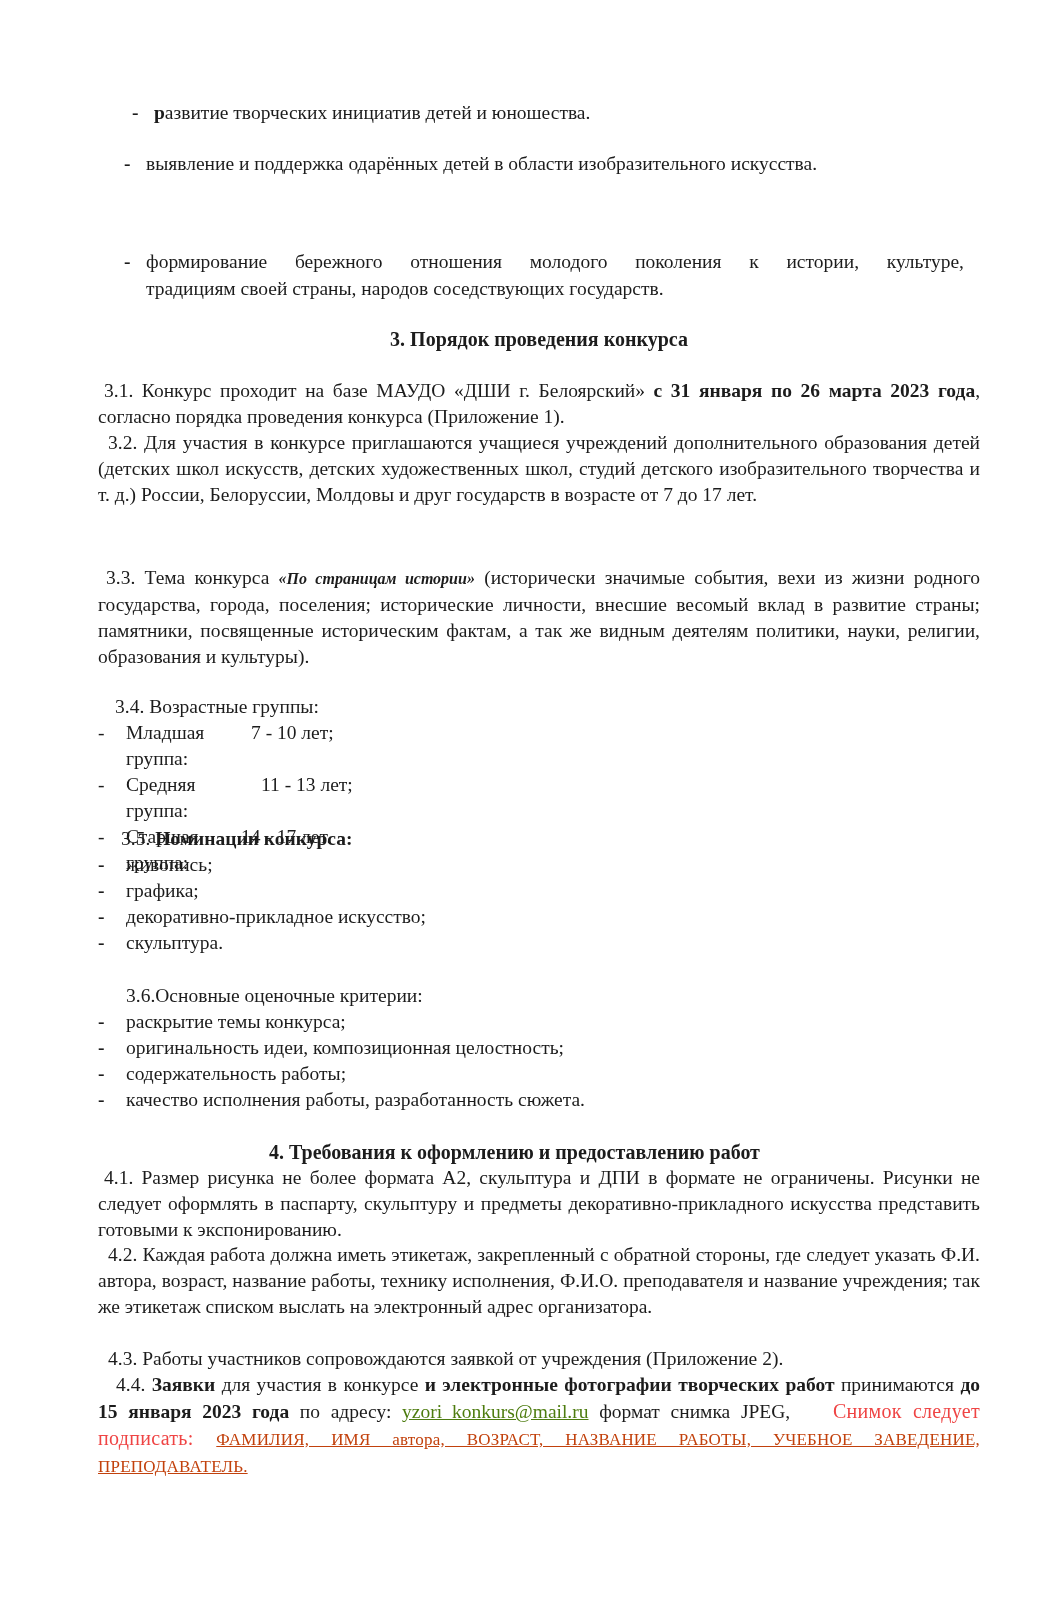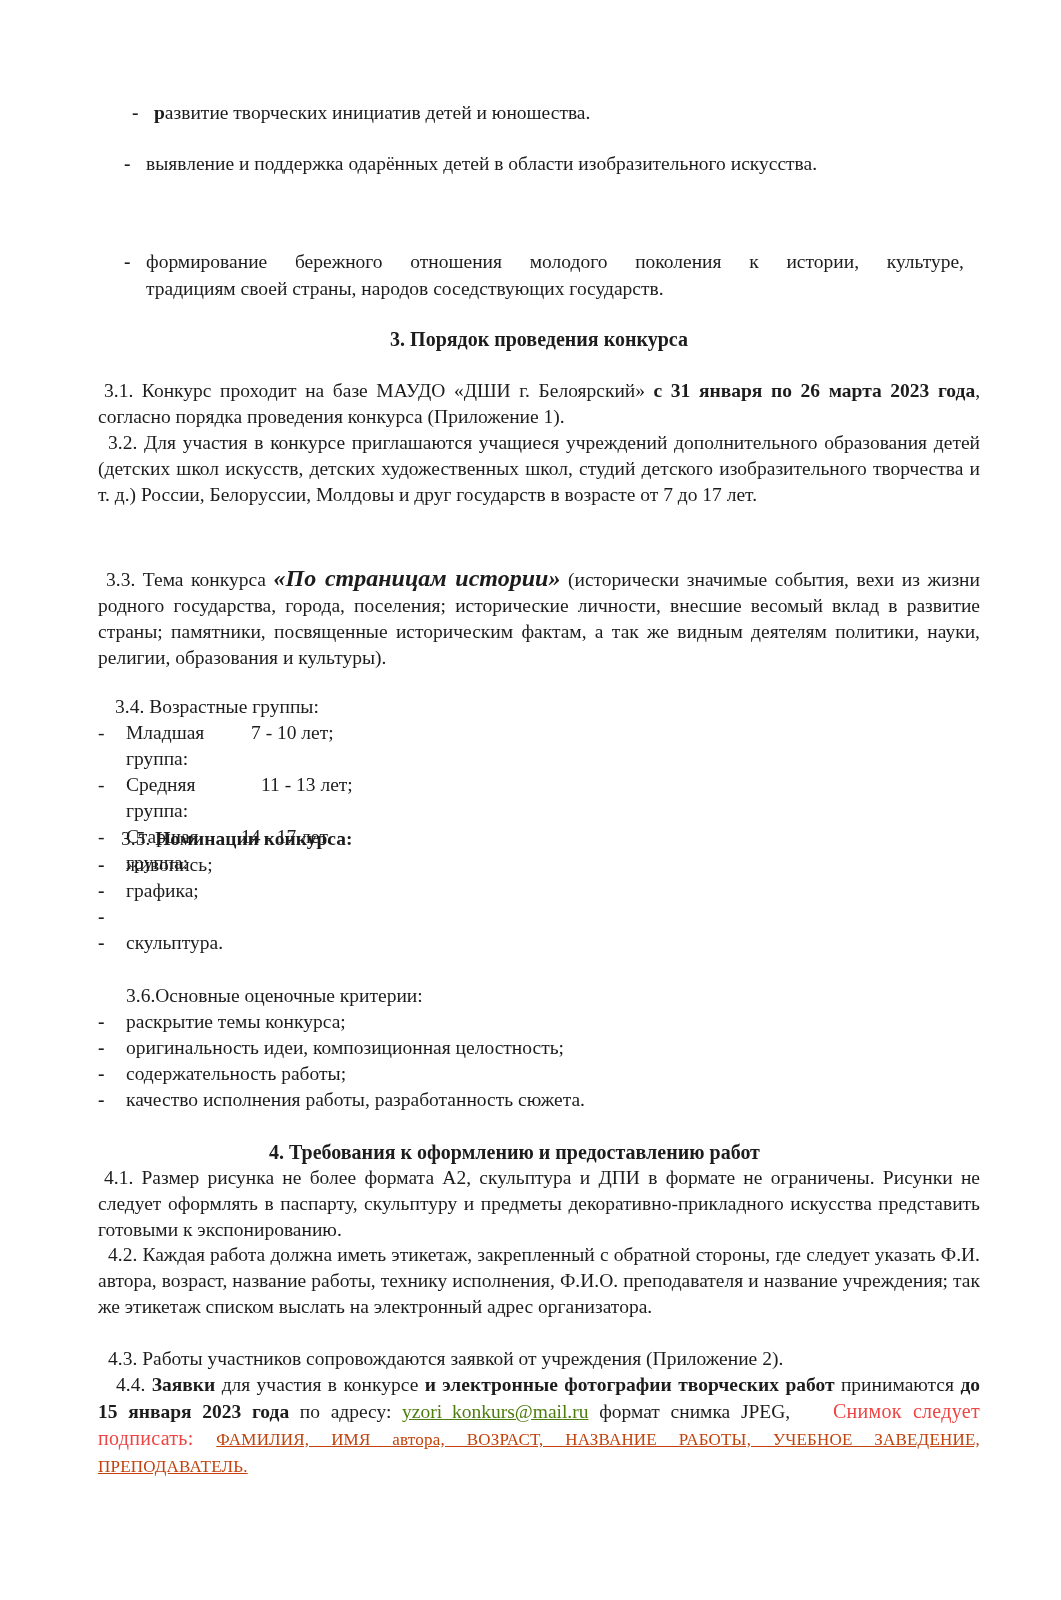--- a/index.html
+++ b/index.html
@@ -14,21 +14,21 @@
     .blk { position: absolute; left: 77px; width: 882px; margin-left: 17px; }
     .just { text-align: justify; text-align-last: left; }
     .center { text-align: center; }
     b, .b { font-weight: bold; }
     .heading { font-weight: bold; font-size: 20px; }
     .goal { position: absolute; }
     .dash { display: inline-block; width: 22px; font-weight: bold; }
     .ul-line { display: flex; }
     .ul-line .dash { width: 28px; flex: none; font-weight: bold; }
     .ul-line.thin .dash { font-weight: normal; }
-    .theme { font-weight: bold; font-style: italic; font-size: 24px; }
+    .theme { font-weight: bold; font-style: italic; font-size: 16px; }
     a.email { color: #4d7c0f; }
     .note { color: #ef4444; font-size: 20px; letter-spacing: 0.3px; }
     .note-u { color: #c2410c; text-decoration: underline; font-size: 17px; letter-spacing: 0.2px; }
   </style>
 </head>
 <body>
 
 <div class="page">
 
   <div class="goal" style="left:128px; top:100px;">
@@ -80,20 +80,21 @@
     <div class="ul-line">
         <span class="dash">-</span>
         <span>живопись;</span>
       </div>
     <div class="ul-line">
         <span class="dash">-</span>
         <span>графика;</span>
       </div>
     <div class="ul-line">
         <span class="dash">-</span>
+        <span>декоративно-прикладное искусство;</span>
       </div>
     <div class="ul-line">
         <span class="dash">-</span>
         <span>скульптура.</span>
       </div>
   </div>
 
   <div class="blk" style="top:983px; left:105px;">3.6.Основные оценочные критерии:</div>
   <div class="blk" style="top:1009px; left:77px;">
     <div class="ul-line">

